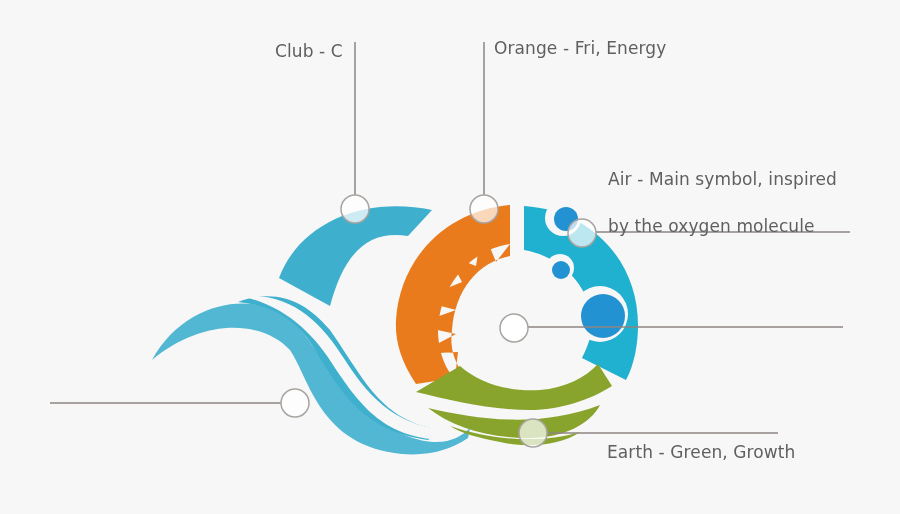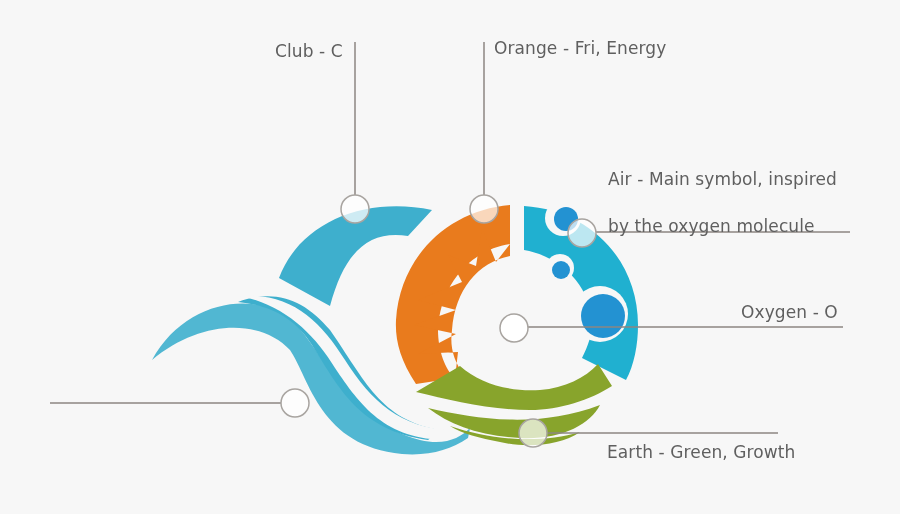--- a/index.html
+++ b/index.html
@@ -67,15 +67,14 @@
       <circle cx="514" cy="328" r="14" fill="#ffffff"></circle>
       <circle cx="295" cy="403" r="14" fill="rgba(255,255,255,0.75)"></circle>
       <circle cx="533" cy="433" r="14" fill="rgba(255,255,255,0.7)"></circle>
     </g>
   </svg>
 
   <div class="label" style="left:275px; top:40px;">Club - C</div>
   <div class="label" style="left:494px; top:37px;">Orange - Fri, Energy</div>
   <div class="label" style="left:608px; top:168px;">Air - Main symbol, inspired</div>
   <div class="label" style="left:608px; top:206px;margin-top:9px;">by the oxygen molecule</div>
-  <div class="label" style="left:741px; top:301px;">Oxygen - O</div>
   <div class="label" style="left:585px; top:441px;margin-left:22px;">Earth - Green, Growth</div>
 </div>
 
 </body></html>

